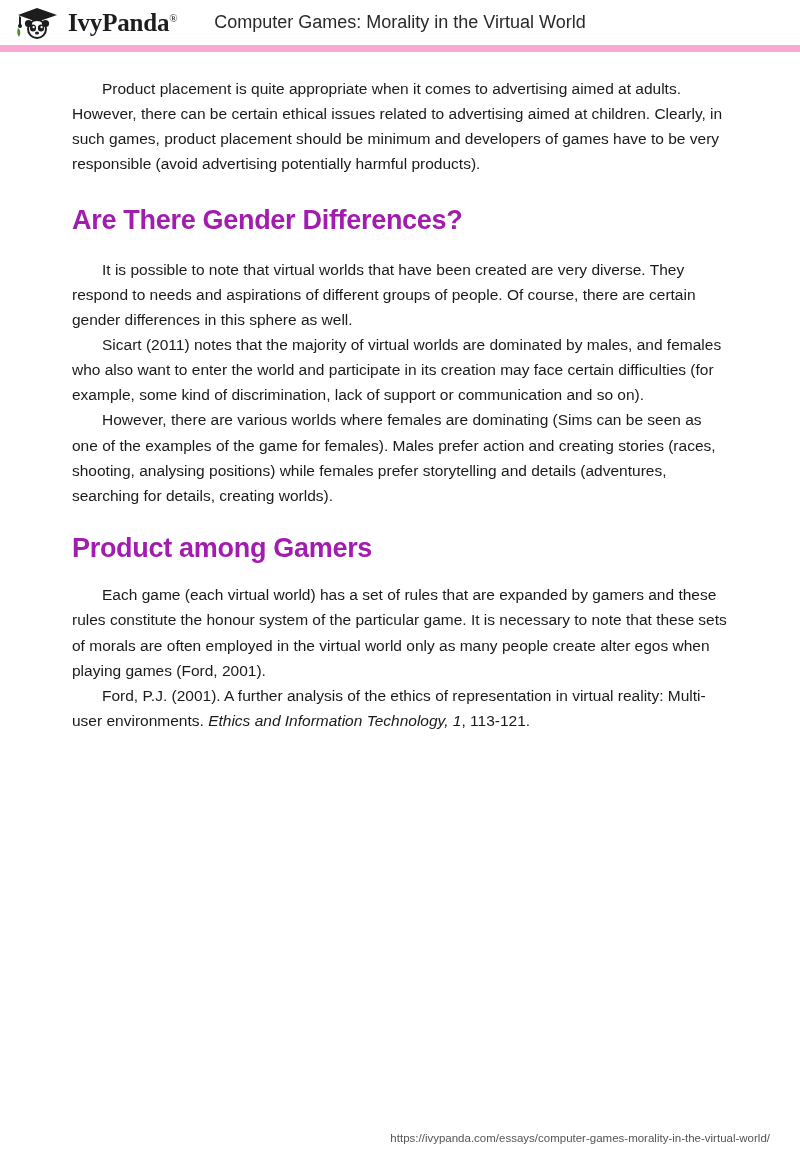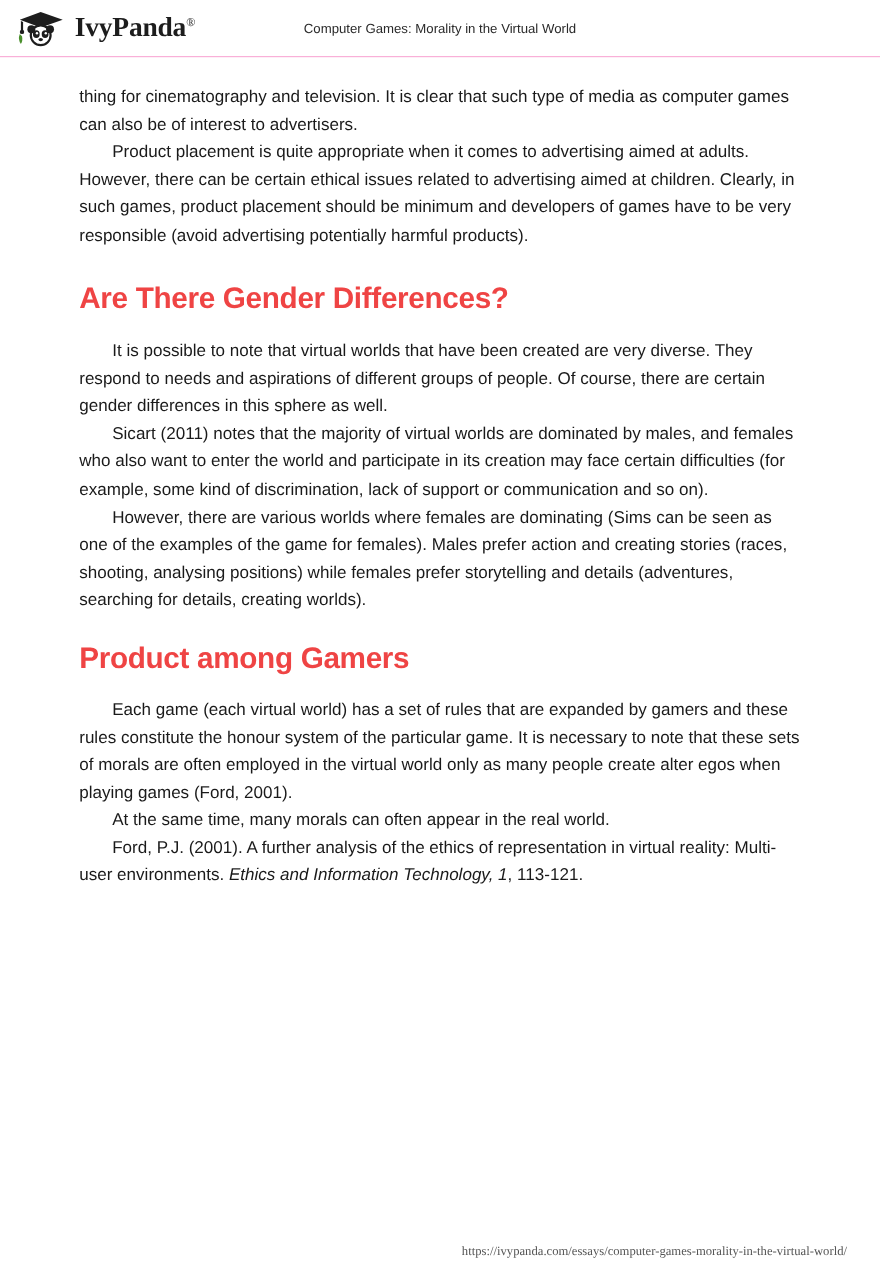--- a/index.html
+++ b/index.html
@@ -19,21 +19,21 @@
     height: 1160px;
     position: relative;
     display: flex;
     flex-direction: column;
   }
 
   
   .header {
     height: 52px;
     flex: 0 0 52px;
-    border-bottom: 1px solid #f9a8d4;
+    border-bottom: 7px solid #f9a8d4;
     display: flex;
     align-items: center;
     padding: 0 16px;
     position: relative;
   }
   .brand {
     display: flex;
     align-items: center;
     gap: 8px;
   }
@@ -55,21 +55,21 @@
   .brand-name sup {
     font-size: 11px;
     vertical-align: super;
     font-weight: normal;
   }
   .doc-title {
     position: absolute;
     left: 0;
     right: 0;
     text-align: center;
-    font-size: 12px;
+    font-size: 18px;
     color: #2a2a2a;
     pointer-events: none;
   }
 
   
   .content {
     flex: 1 1 auto;
     padding: 24px 72px 0 72px;
     font-size: 15.5px;
     line-height: 1.62;
@@ -82,39 +82,38 @@
   .para {
     margin-bottom: 14px;
   }
   .para.indent { text-indent: 30px; }
 
   h2.section {
     font-size: 27px;
     font-weight: bold;
     margin: 28px 0 20px 0;
     line-height: 1.2;
-    color: #ef4444;
+    color: #a21caf;
     letter-spacing: -0.3px;
   }
   h2.section.tight { margin-top: 24px; margin-bottom: 18px; }
 
   .ref-entry { text-indent: 30px; margin-bottom: 0; }
   .ref-entry i { font-style: italic; }
 
   
   .footer {
     flex: 0 0 auto;
     padding: 0 30px 14px 0;
     text-align: right;
   }
   .footer-url {
     font-size: 11.5px;
     color: #555;
     text-decoration: none;
-    font-family: Liberation Serif, serif;
   }
 </style>
 </head>
 <body>
 
 <div class="page">
 
   <div class="header">
     <div class="brand">
       <span class="brand-logo">
@@ -135,31 +134,29 @@
       </span>
       <span class="brand-name">
         <span>IvyPanda</span><sup>®</sup>
       </span>
     </div>
     <div class="doc-title">Computer Games: Morality in the Virtual World</div>
   </div>
 
   <div class="content">
 
-    <p class="para">thing for cinematography and television. It is clear that such type of media as computer games can also be of interest to advertisers.</p>
     <p class="para indent">Product placement is quite appropriate when it comes to advertising aimed at adults. However, there can be certain ethical issues related to advertising aimed at children. Clearly, in such games, product placement should be minimum and developers of games have to be very responsible (avoid advertising potentially harmful products).</p>
 
     <h2 class="section">Are There Gender Differences?</h2>
     <p class="para indent">It is possible to note that virtual worlds that have been created are very diverse. They respond to needs and aspirations of different groups of people. Of course, there are certain gender differences in this sphere as well.</p>
     <p class="para indent">Sicart (2011) notes that the majority of virtual worlds are dominated by males, and females who also want to enter the world and participate in its creation may face certain difficulties (for example, some kind of discrimination, lack of support or communication and so on).</p>
     <p class="para indent">However, there are various worlds where females are dominating (Sims can be seen as one of the examples of the game for females). Males prefer action and creating stories (races, shooting, analysing positions) while females prefer storytelling and details (adventures, searching for details, creating worlds).</p>
 
     <h2 class="section tight">Product among Gamers</h2>
     <p class="para indent">Each game (each virtual world) has a set of rules that are expanded by gamers and these rules constitute the honour system of the particular game. It is necessary to note that these sets of morals are often employed in the virtual world only as many people create alter egos when playing games (Ford, 2001).</p>
-    <p class="para indent">At the same time, many morals can often appear in the real world.</p>
 
     <p class="ref-entry"><span>Ford, P.J. (2001). A further analysis of the ethics of representation in virtual reality: Multi-user environments. </span><i>Ethics and Information Technology, 1</i><span>, 113-121.</span></p>
 
   </div>
 
   <div class="footer">
     <a class="footer-url" href="#">https://ivypanda.com/essays/computer-games-morality-in-the-virtual-world/</a>
   </div>
 
 </div>

